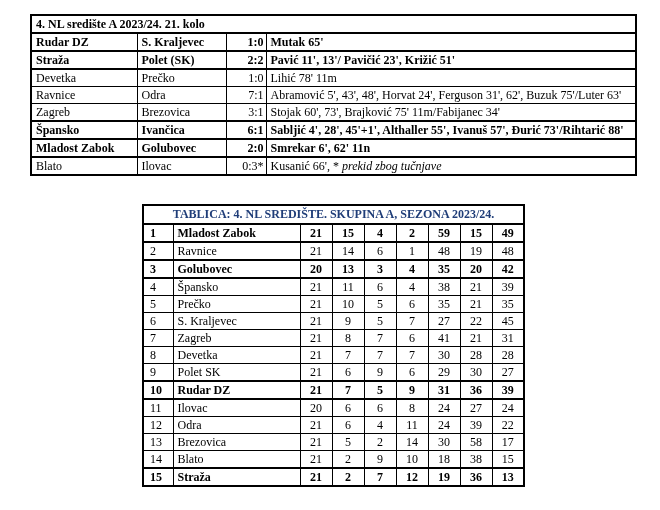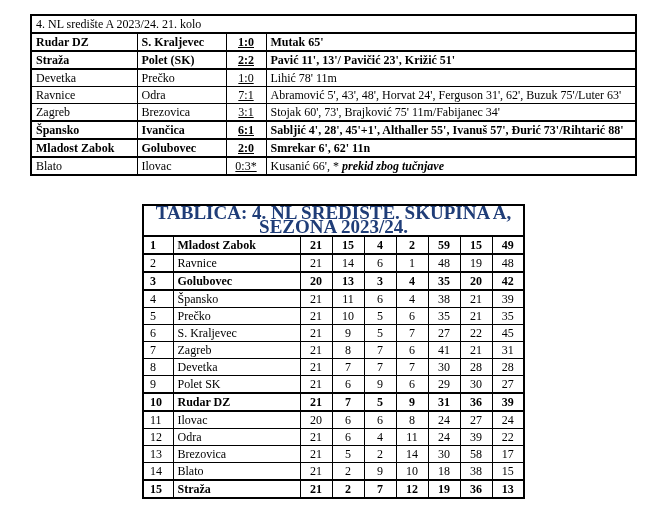--- a/index.html
+++ b/index.html
@@ -12,39 +12,39 @@
   
   .results {
     position:absolute; left:30px; top:14px; width:607px;
     border:2px solid #000;
   }
   .results td {
     border:1px solid #000; padding:0 4px 1px 4px;
     font-size:12px; line-height:14px; height:15px;
     vertical-align:bottom; overflow:hidden;
   }
-  .results .title-row td { font-weight:normal; border-bottom-width:2px; }
+  .results .title-row td { font-weight:bold; border-bottom-width:2px; }
   .results tr.emph td {
     font-weight:bold; border-top-width:2px; border-bottom-width:2px;
   }
-  .results td.score-cell { text-align:center; padding:0 2px 1px 2px;text-decoration:underline; }
-  .note { font-weight:bold; font-style:italic;text-align:right; }
+  .results td.score-cell { text-align:right; padding:0 2px 1px 2px; }
+  .note { font-weight:normal; font-style:italic;text-align:right; }
 
   
   .standings {
     position:absolute; left:142px; top:204px; width:381px;
     border:2px solid #000;
   }
   .standings td {
     border:1px solid #000; padding:0 4px 1px 4px;
     font-size:12px; line-height:14px; height:15px;
     vertical-align:middle; overflow:hidden;
   }
   .standings .title-row td {
-    text-align:center; font-weight:bold; font-size:19px; height:16px;
+    text-align:center; font-weight:bold; font-size:12px; height:16px;
     border-bottom-width:2px;
   }
   .standings tr.emph td {
     font-weight:bold; border-top-width:2px; border-bottom-width:2px;
   }
   .standings td.num { text-align:center; padding:0 2px 1px 2px; }
   .standings td.pos-cell { padding-left:6px; }
 </style>
 </head>
 <body>

